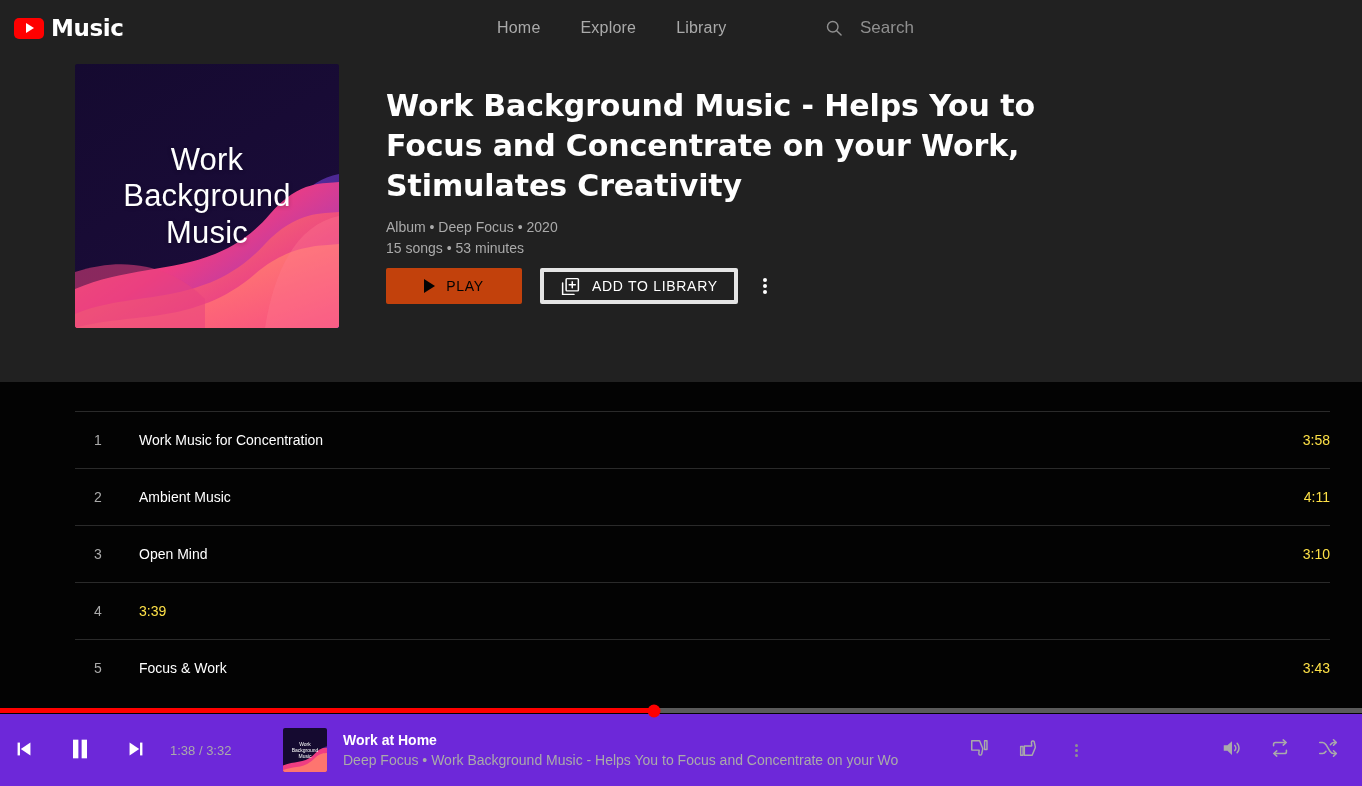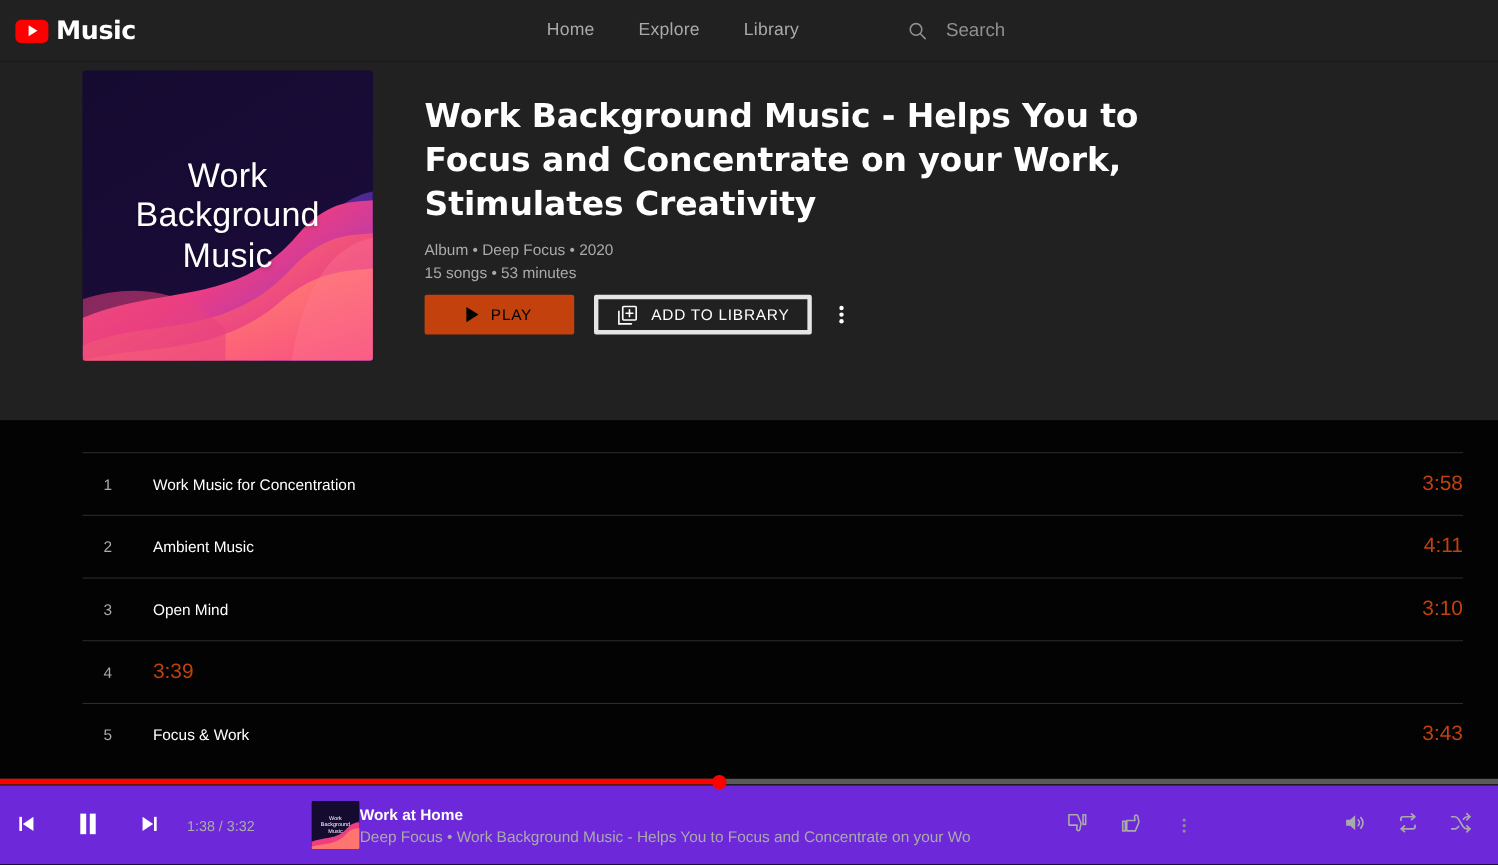--- a/index.html
+++ b/index.html
@@ -98,21 +98,21 @@
   
   .tracklist { position: absolute; left: 0; top: 382px; width: 1362px; }
   .track {
     position: relative; height: 57px; margin: 0 32px 0 75px;
     display: flex; align-items: center; cursor: pointer;
     border-top: 1px solid #2a2a2a;
   }
   .track:first-child { border-top: none; }
   .track .idx { width: 64px; color: #aaa; font-size: 14px; text-align: left; padding-left: 19px; }
   .track .ttl { flex: 1; color: #fff; font-size: 14px; font-weight: 500; }
-  .track .dur { color: #c2410c; font-size: 19px; }
+  .track .dur { color: #fde047; font-size: 14px; }
   .tl-pad { height: 29px; }
 
   
   .player {
     position: absolute; left: 0; bottom: 0; width: 1362px; height: 72px;
     background: #6d28d9;
   }
   .progress {
     position: absolute; left: 0; top: -6px; width: 1362px; height: 5px;
     background: #5a5a5a;
@@ -123,21 +123,21 @@
     background: #ff0000; transform: translate(-50%, -50%); cursor: pointer;
   }
   .pctrls { position: absolute; left: 0; top: 0; height: 72px; display: flex; align-items: center; }
   .pbtn {
     width: 48px; height: 48px; display: flex; align-items: center; justify-content: center;
     cursor: pointer; background: none; border: none;
   }
   .time { color: #aaa; font-size: 13px; margin-left: 10px; white-space: nowrap; }
   .nowplaying {
     position: absolute; left: 283px; top: 0; height: 72px;
-    display: flex; align-items: center; max-width: 680px;
+    display: flex; align-items: center; gap: 16px; max-width: 680px;
   }
   .np-thumb { width: 44px; height: 44px; border-radius: 2px; overflow: hidden; position: relative; flex: 0 0 44px; }
   .np-thumb .mini-text {
     position: absolute; left: 0; right: 0; top: 50%; transform: translateY(-50%);
     text-align: center; color: #fff; font-size: 5px; line-height: 1.2;
   }
   .np-meta { min-width: 0; overflow: hidden; }
   .np-title { color: #fff; font-size: 14px; font-weight: 700; line-height: 20px; white-space: nowrap; }
   .np-sub {
     color: #aaa; font-size: 14px; line-height: 20px; white-space: nowrap;

